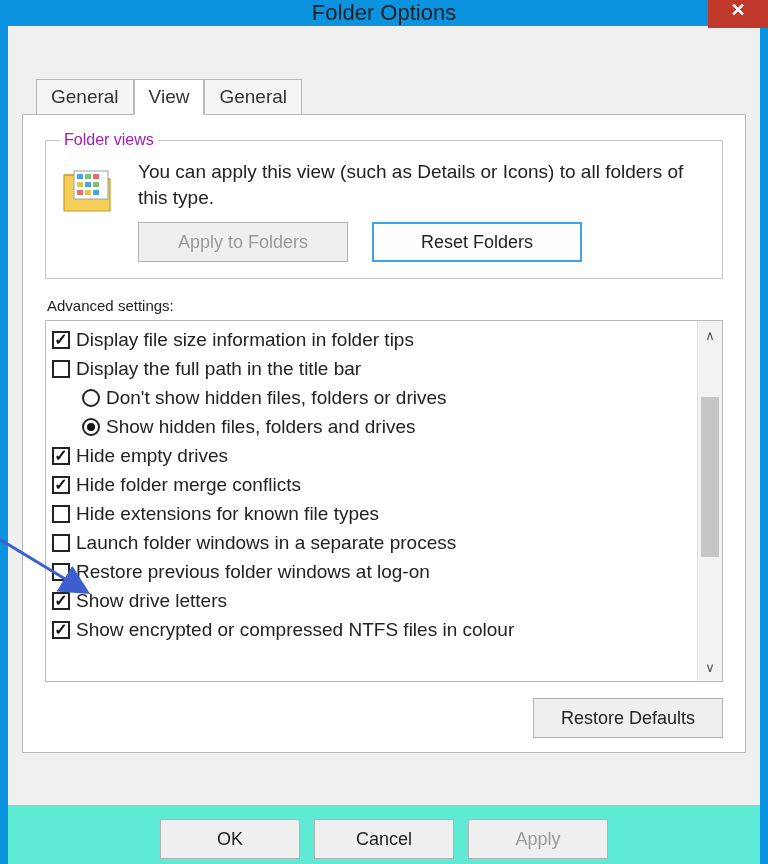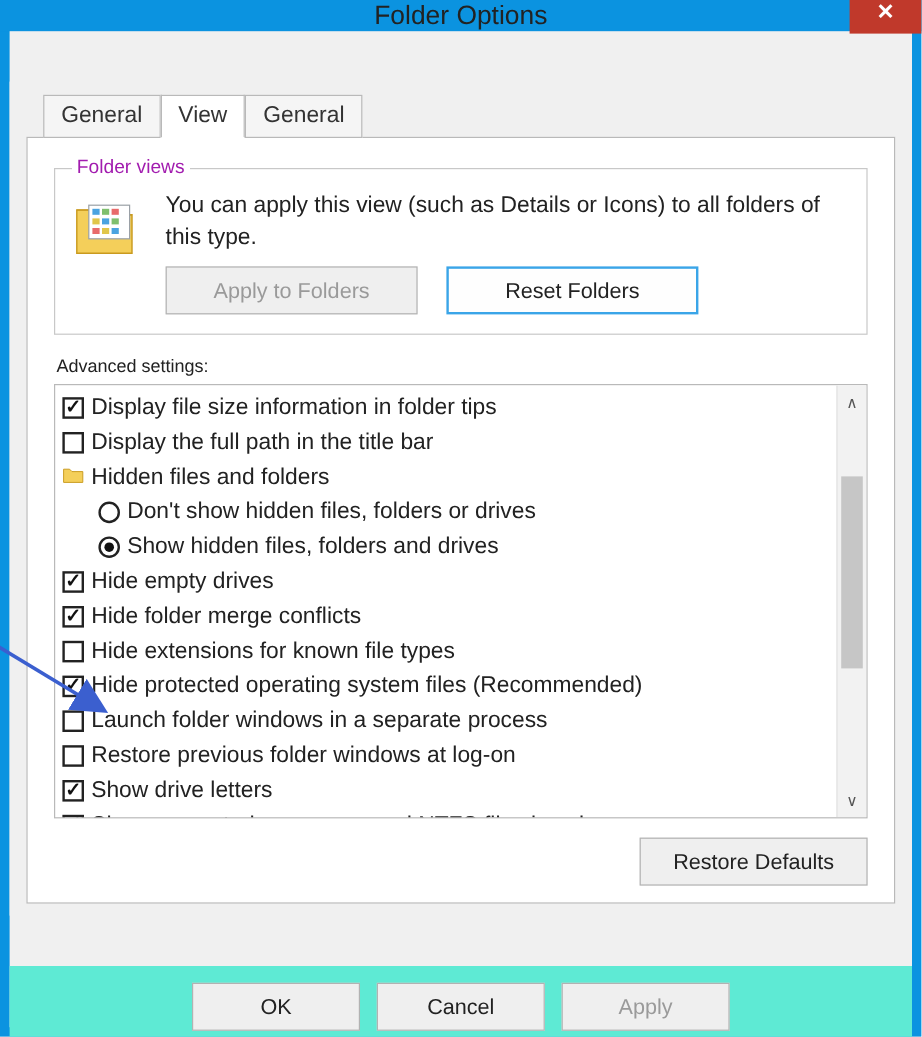--- a/index.html
+++ b/index.html
@@ -331,50 +331,40 @@
         <div class="adv-content" id="adv-content">
             <div class="adv-row">
               <span class="chk checked"></span>
               <span>Display file size information in folder tips</span>
             </div>
             <div class="adv-row">
               <span class="chk"></span>
               <span>Display the full path in the title bar</span>
             </div>
             <div class="adv-row">
-              <span><svg class="folder-mini" viewBox="0 0 18 16">
-                  <path d="M1 4 L1 15 L17 15 L17 6 L8 6 L6 4 Z" fill="#f4cf5a" stroke="#c99a1e" stroke-width="0.8"></path>
-                </svg></span>
-              <span>Hidden files and folders</span>
-            </div>
-            <div class="adv-row">
               <span class="indent"></span>
               <span class="rdo"></span>
               <span>Don't show hidden files, folders or drives</span>
             </div>
             <div class="adv-row">
               <span class="indent"></span>
               <span class="rdo selected"></span>
               <span>Show hidden files, folders and drives</span>
             </div>
             <div class="adv-row">
               <span class="chk checked"></span>
               <span>Hide empty drives</span>
             </div>
             <div class="adv-row">
               <span class="chk checked"></span>
               <span>Hide folder merge conflicts</span>
             </div>
             <div class="adv-row">
               <span class="chk"></span>
               <span>Hide extensions for known file types</span>
-            </div>
-            <div class="adv-row">
-              <span class="chk checked"></span>
-              <span>Hide protected operating system files (Recommended)</span>
             </div>
             <div class="adv-row">
               <span class="chk"></span>
               <span>Launch folder windows in a separate process</span>
             </div>
             <div class="adv-row">
               <span class="chk"></span>
               <span>Restore previous folder windows at log-on</span>
             </div>
             <div class="adv-row">

